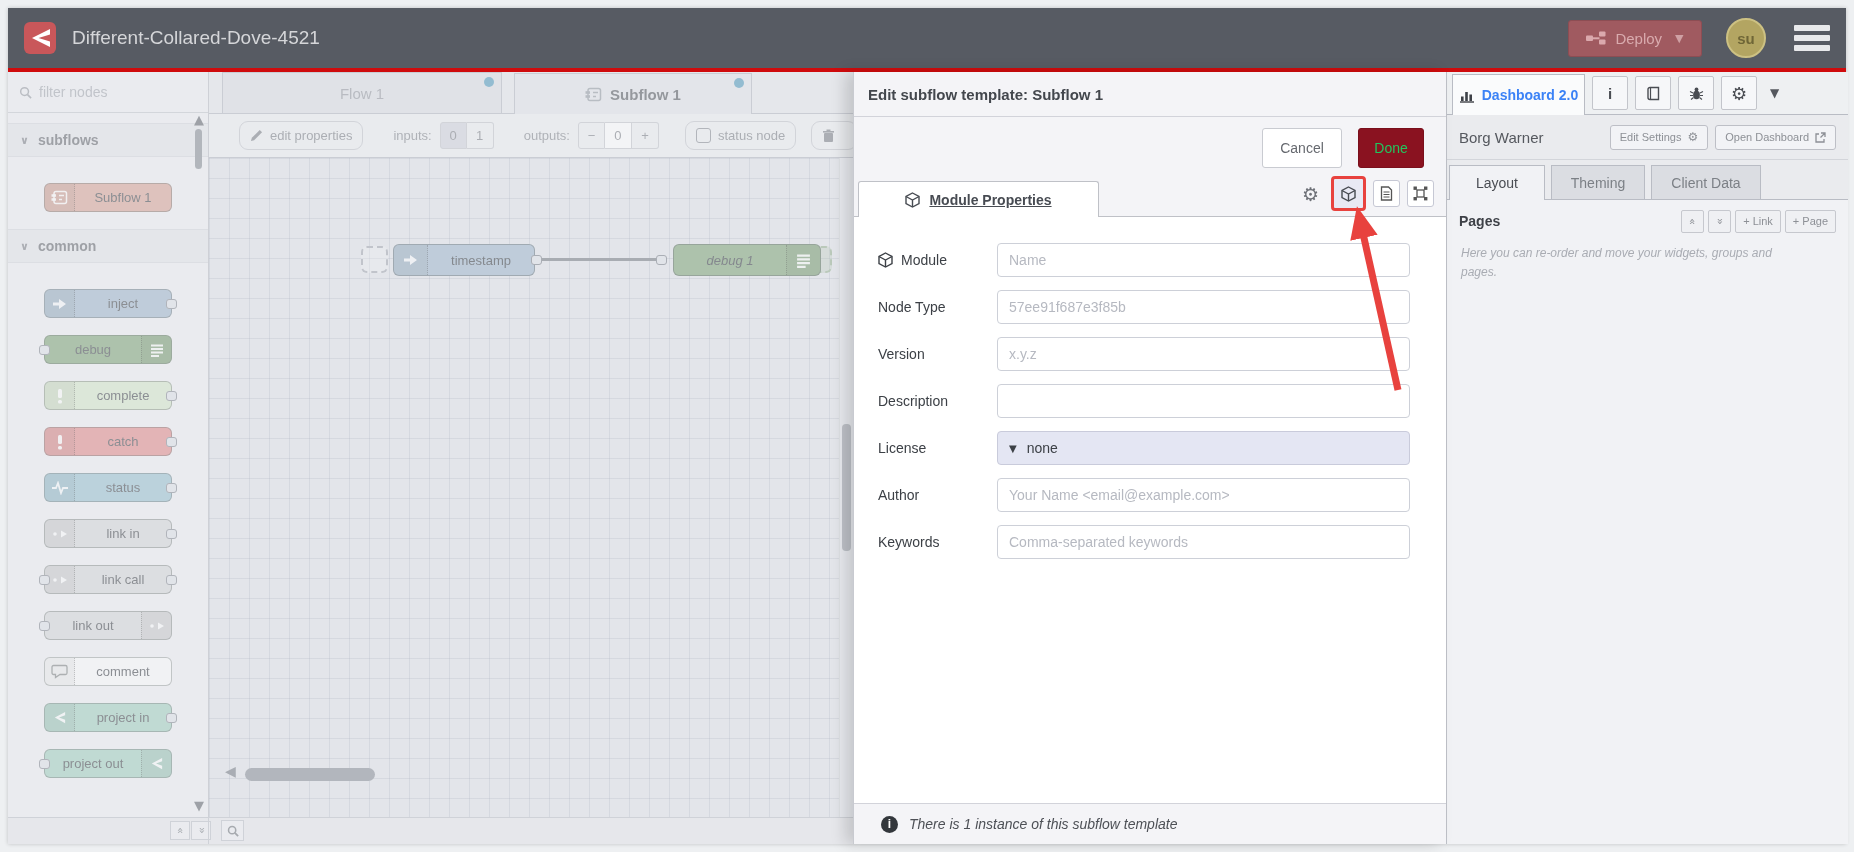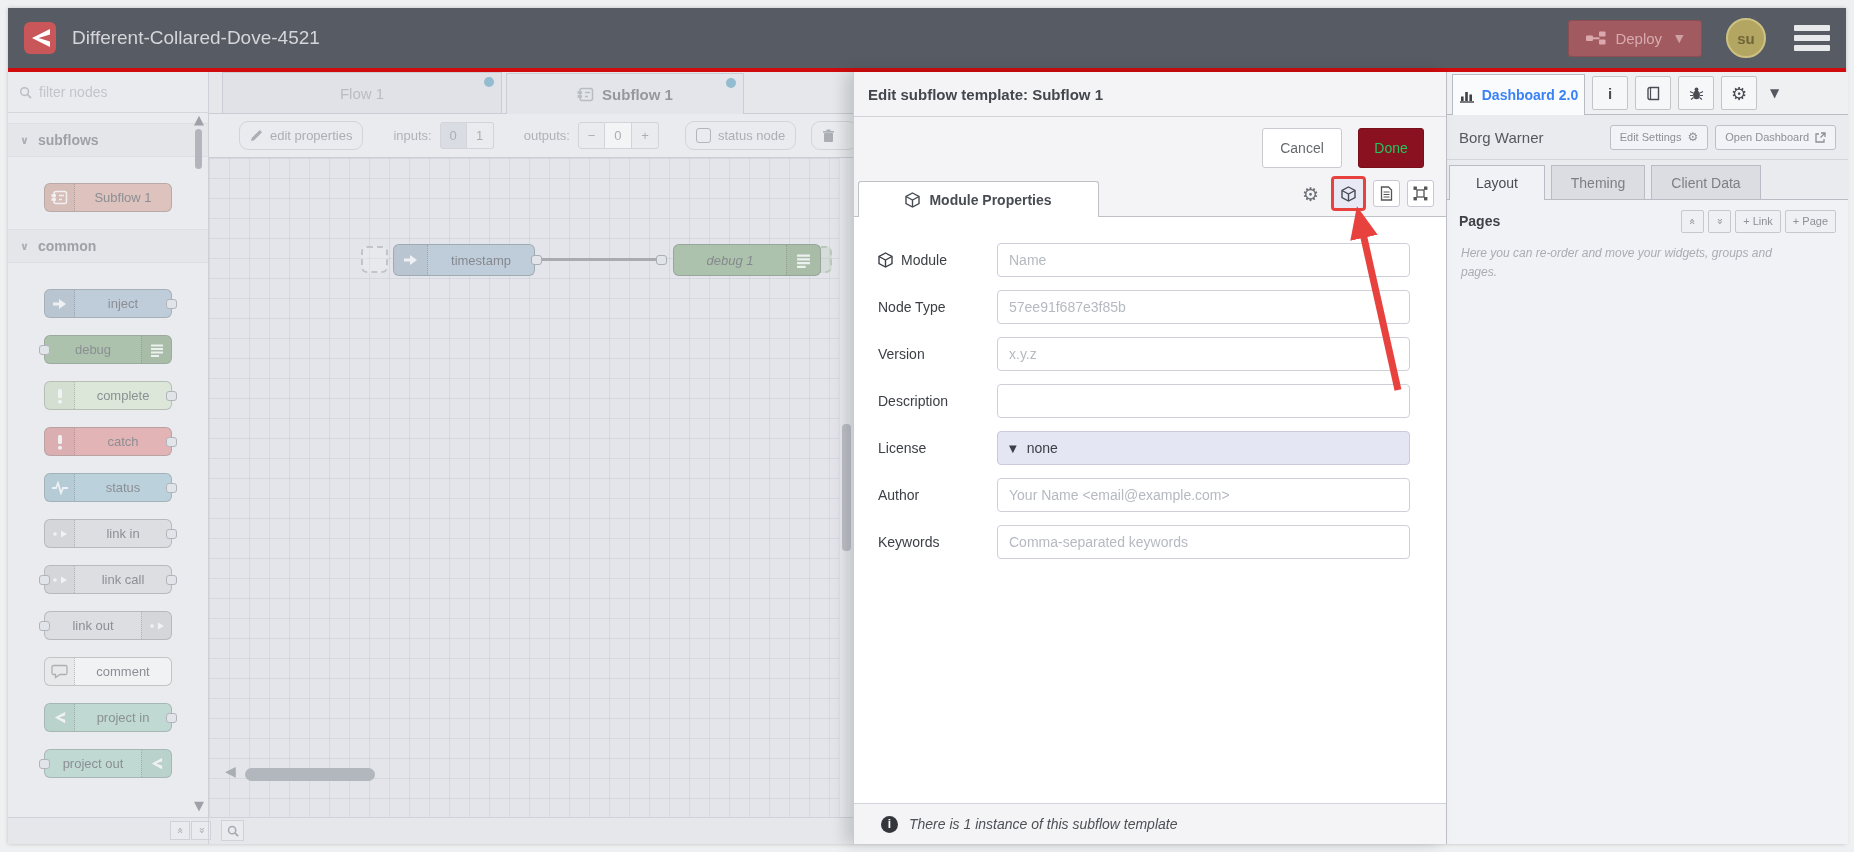--- a/index.html
+++ b/index.html
@@ -35,21 +35,21 @@
   .icon-strip.left{border-right:1px dotted rgba(0,0,0,.3);border-radius:5px 0 0 5px;}
   .icon-strip.right{border-left:1px dotted rgba(0,0,0,.3);border-radius:0 5px 5px 0;}
   .port{position:absolute;width:11px;height:10px;background:#e0e3e8;border:1px solid #8d9299;border-radius:3px;top:9px;box-sizing:border-box;}
   .port.pl{left:-6px;} .port.pr{right:-6px;}
   .pal-arrow{position:absolute;right:4px;color:#6d7178;font-family:"DejaVu Sans",sans-serif;font-size:13px;z-index:5;}
   .pal-thumb{position:absolute;right:6px;top:57px;width:7px;height:40px;border-radius:4px;background:#8f949c;z-index:5;}
   
   .canvas-col{flex:1;display:flex;flex-direction:column;min-width:0;overflow:hidden;position:relative;}
   .tabbar{height:42px;flex:none;background:#e7e9ec;border-bottom:1px solid #b9bcc4;display:flex;align-items:flex-end;padding-left:13px;box-sizing:border-box;}
   .tab{position:relative;height:41px;box-sizing:border-box;border:1px solid #b9bcc4;border-bottom:none;display:flex;align-items:center;justify-content:center;gap:8px;font-size:15px;}
-  .tab.inactive{width:280px;background:#dee0e5;color:#9b9ea5;margin-right:4px;}
+  .tab.inactive{width:280px;background:#dee0e5;color:#9b9ea5;margin-right:12px;}
   .tab.active{width:238px;background:#e4e6ea;color:#5d6167;font-weight:bold;margin-bottom:-1px;}
   .tab .dot{position:absolute;top:4px;right:7px;width:10px;height:10px;border-radius:50%;background:#5b9fc0;}
   .tab .tab-icon{color:#9aa0a8;}
   .toolbar{height:44px;flex:none;background:#eef0f2;border-bottom:1px solid #b9bcc4;display:flex;align-items:center;padding:0 12px;box-sizing:border-box;color:#8a8d93;font-size:13px;position:relative;}
   .tbtn{border:1px solid #c6c8ce;border-radius:9px;height:29px;display:flex;align-items:center;gap:7px;padding:0 10px;box-sizing:border-box;background:transparent;color:#84878d;}
   .tb-edit{margin-left:18px;}
   .tb-group{display:flex;align-items:center;gap:8px;margin-left:30px;}
   .sq{width:27px;height:27px;border:1px solid #c6c8ce;display:flex;align-items:center;justify-content:center;box-sizing:border-box;background:transparent;color:#84878d;}
   .sq.first{border-radius:3px 0 0 3px;} .sq.last{border-radius:0 3px 3px 0;border-left:none;}
   .sq.mid{border-left:none;}
@@ -76,21 +76,21 @@
   .ftr-btn{position:absolute;top:3px;width:20px;height:19px;border:1px solid #c2c5cb;background:#eff0f3;color:#7c8086;display:flex;align-items:center;justify-content:center;font-family:"DejaVu Sans",sans-serif;font-size:11px;box-sizing:border-box;}
   .rot-up{transform:rotate(90deg);display:inline-block;}
   .rot-down{transform:rotate(-90deg);display:inline-block;}
   
   .tray{width:592px;flex:none;background:#f4f4f7;border-left:1px solid #c8cad0;box-shadow:-8px 0 14px rgba(0,0,0,.15);display:flex;flex-direction:column;z-index:60;position:relative;}
   .tray-header{height:44px;flex:none;border-bottom:1px solid #d2d3da;display:flex;align-items:center;padding:0 14px;font-weight:bold;font-size:15px;color:#43474d;}
   .tray-toolbar{height:62px;flex:none;display:flex;justify-content:flex-end;align-items:center;gap:16px;padding:0 22px;}
   .btn-cancel{width:78px;height:38px;background:#fff;border:1px solid #c9cbd1;border-radius:3px;color:#66696f;font-size:14px;display:flex;align-items:center;justify-content:center;}
   .btn-done{width:64px;height:38px;background:#8a1220;border:1px solid #7a0f1c;border-radius:3px;color:#22c55e;font-size:14px;display:flex;align-items:center;justify-content:center;}
   .tray-tabs{height:37px;flex:none;display:flex;align-items:flex-end;padding:0 4px;position:relative;}
-  .mp-tab{width:241px;height:36px;background:#fff;border:1px solid #bfc1c7;border-bottom:none;border-radius:3px 3px 0 0;display:flex;align-items:center;justify-content:center;gap:9px;font-weight:bold;font-size:14px;color:#474b52;box-sizing:border-box;margin-bottom:-1px;z-index:2;}
+  .mp-tab{width:241px;height:36px;background:#fff;border:1px solid #bfc1c7;border-bottom:none;border-radius:3px 3px 0 0;display:flex;align-items:center;justify-content:center;gap:9px;font-weight:bold;font-size:14px;color:#474b52;box-sizing:border-box;margin-bottom:-1px;z-index:2;text-decoration:underline;}
   .tab-btns{position:absolute;right:12px;bottom:5px;display:flex;align-items:center;gap:7px;}
   .ibtn{width:27px;height:27px;display:flex;align-items:center;justify-content:center;color:#6d7077;box-sizing:border-box;border-radius:3px;}
   .ibtn.boxed{border:1px solid #c6c8d4;background:#fff;}
   .red-highlight{border:3px solid #e8423e;border-radius:4px;padding:1px;background:#e8e9f4;}
   .red-highlight .ibtn{background:#e8e9f4;}
   .tray-content{flex:1;background:#fff;border-top:1px solid #bfc1c7;padding-top:26px;min-height:0;}
   .frow{display:flex;align-items:center;margin:0 0 13px 24px;height:34px;}
   .flabel{width:119px;flex:none;color:#3c4046;font-size:14px;display:flex;align-items:center;gap:8px;}
   .frow input{width:413px;height:34px;border:1px solid #cdd0d8;border-radius:4px;padding:0 11px;box-sizing:border-box;font-size:14px;color:#555;font-family:"Liberation Sans",sans-serif;outline:none;background:#fff;}
   .frow input::placeholder{color:#b6b9c1;}

